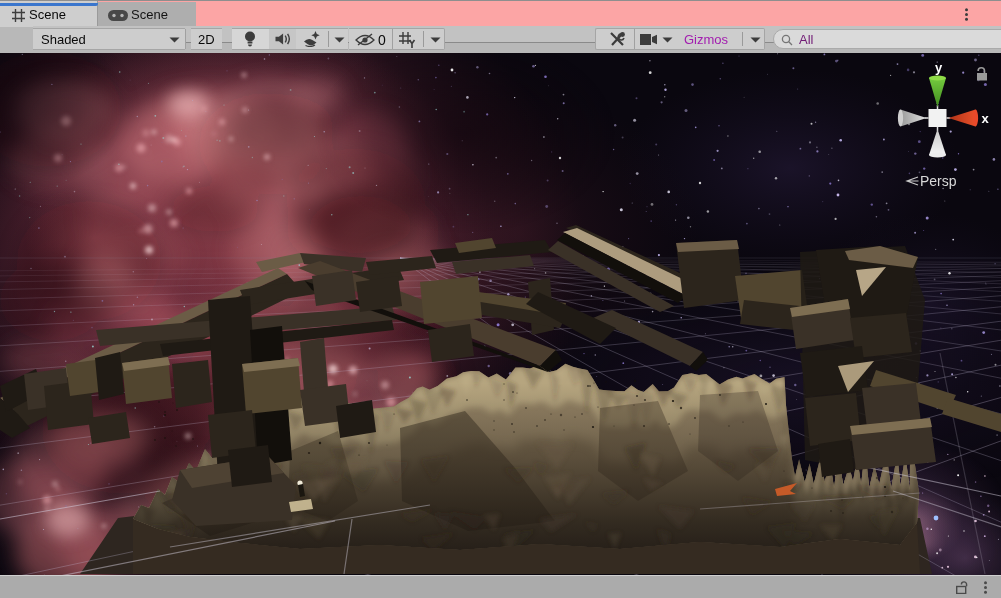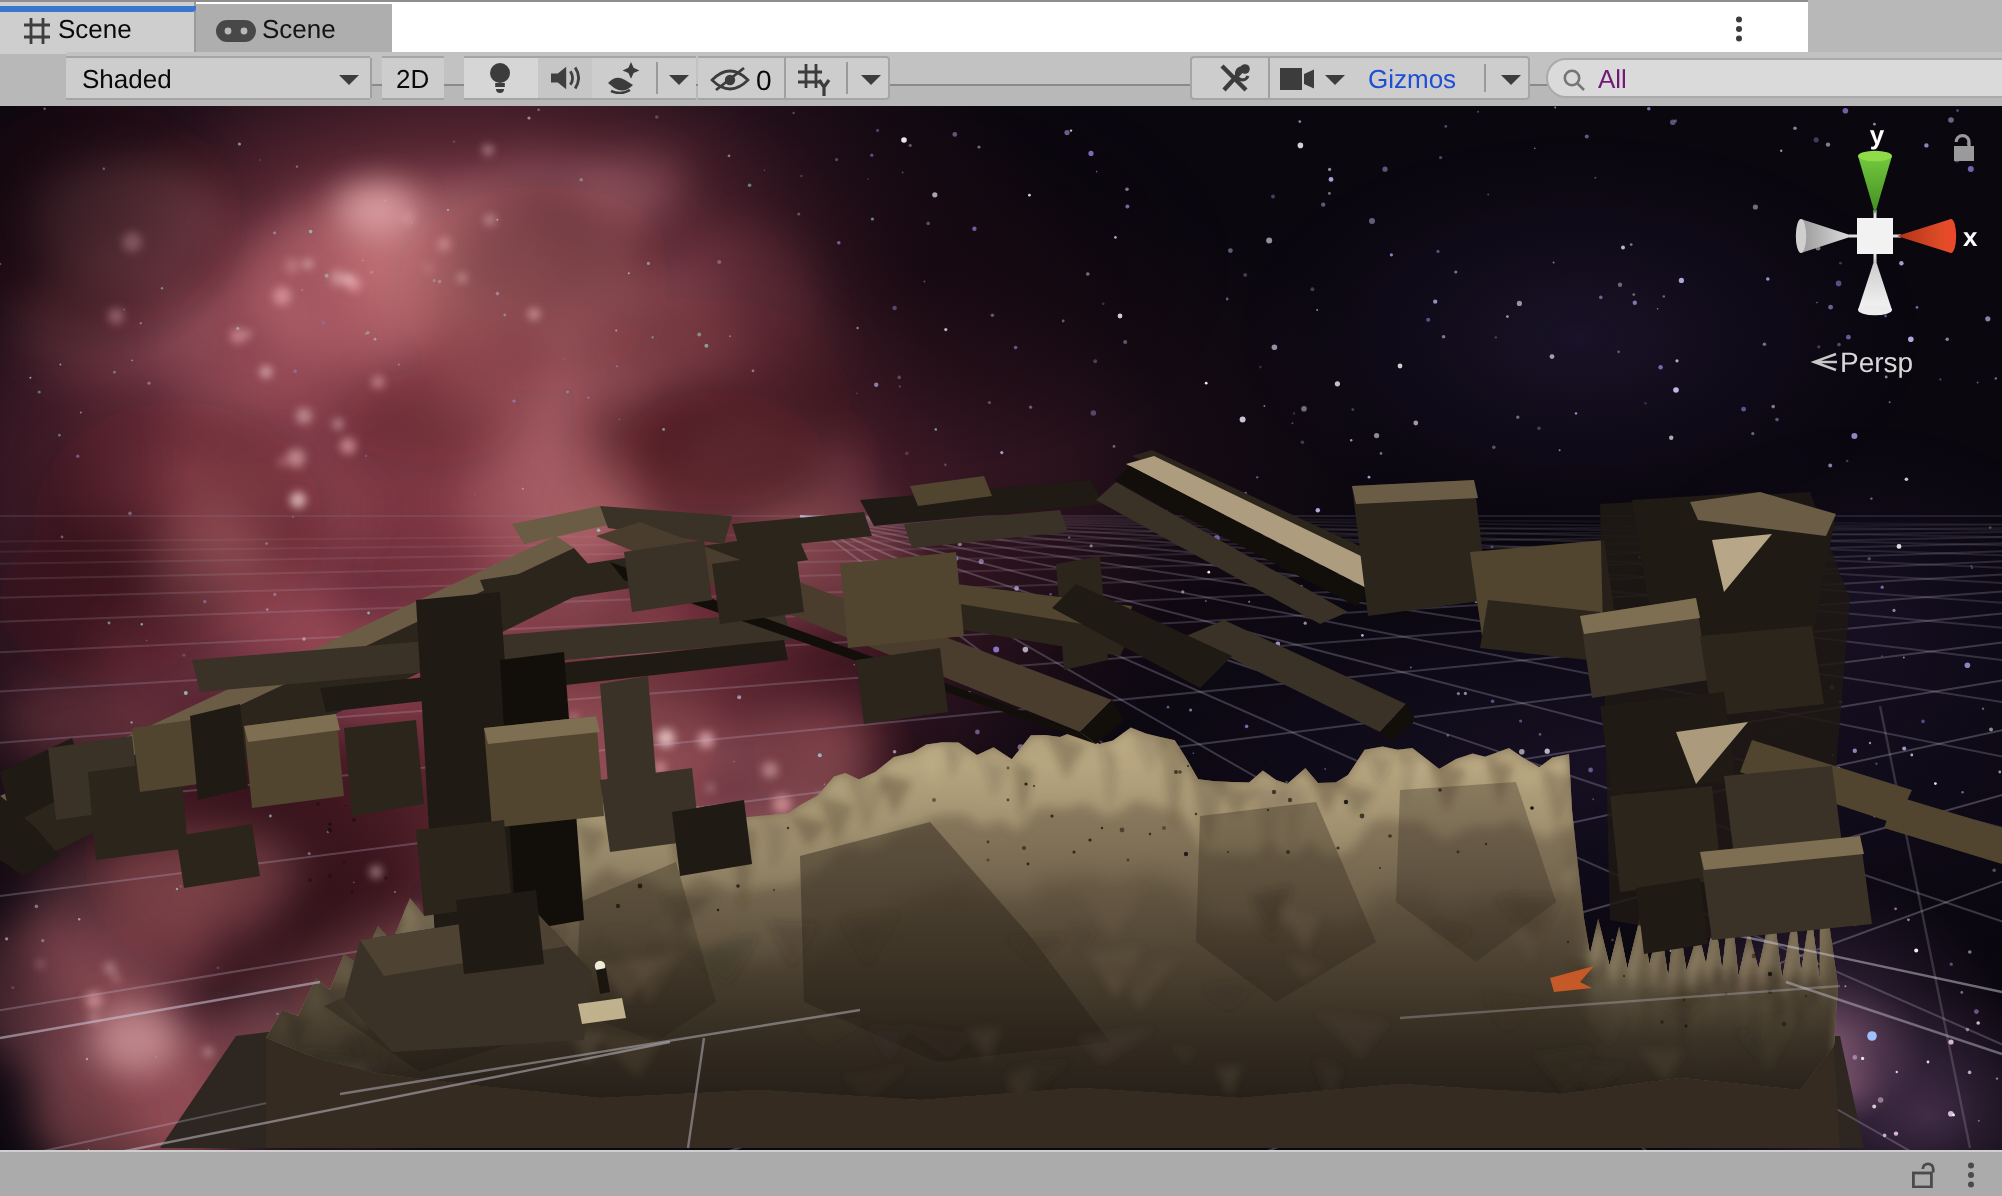--- a/index.html
+++ b/index.html
@@ -1,15 +1,15 @@
 <!DOCTYPE html>
 <html><head><meta charset="utf-8"><style>
 * { margin:0; padding:0; box-sizing:border-box; }
 body { width:1001px; height:598px; overflow:hidden; font-family:"Liberation Sans",sans-serif; background:#b8b8b8; position:relative; }
-.tabbar { position:absolute; left:0; top:0; width:904px; height:26px; background:#ffffff; border-top:1px solid #8e8e8e; }
+.tabbar { position:absolute; left:0; top:0; width:1001px; height:26px; background:#fca5a5; border-top:1px solid #8e8e8e; }
 .tab-active { position:absolute; left:0; top:0; width:98px; height:26px; background:#cecece; border-right:1px solid #9a9a9a; }
 .tab-blue { position:absolute; left:0; top:2px; width:98px; height:3px; background:#3a76cd; border-radius:0 0 2px 0; }
 .tab-label { position:absolute; top:6px; font-size:13px; color:#090909; }
 .gametab { position:absolute; left:98px; top:1px; width:98px; height:25px; background:#aeaeae; }
 .toolbar { position:absolute; left:0; top:26px; width:1001px; height:17px; background:#c2c2c2; border-bottom:1px solid #8a8a8a;margin-left:33px; }
 .sep { position:absolute; top:3px; height:20px; width:1px; background:#a0a0a0; }
 .tseg { position:absolute; top:2px; height:22px; background:#cdcdcd; border-top:1px solid #a5a5a5; border-bottom:1px solid #a5a5a5; }
 .viewport { position:absolute; left:0; top:53px; width:1001px; height:522px; background:#0a070f; }
 .bottombar { position:absolute; left:0; top:575px; width:1001px; height:23px; background:#ababab; border-top:1px solid #cfcfcf; }
 svg.icon { display:inline-block; vertical-align:middle; }
@@ -92,21 +92,21 @@
   <div class="sep" style="left:601px;"></div>
   <svg class="icon" style="position:absolute;left:607px;top:8px" width="17" height="11" viewBox="0 0 17 11">
       <rect x="0" y="0" width="11" height="11" fill="#3c3c3c"></rect>
       <path d="M12 3 l5-2.2 v9.4 l-5-2.2z" fill="#3c3c3c"></path>
     </svg>
   <svg class="icon" style="position:absolute;left:629px;top:11px" width="11" height="6" viewBox="0 0 11 6">
       <path d="M0.5 0.5 L5.5 5.5 L10.5 0.5 Z" fill="#3c3c3c"></path>
     </svg>
   <div class="sep" style="left:645px;"></div>
   <div class="tseg" style="left:645px;width:87px;border-right:1px solid #a5a5a5;border-radius:0 2px 2px 0;"></div>
-  <div style="position:absolute;left:651px;top:6px;font-size:13px;color:#1d4ed8;">Gizmos</div>
+  <div style="position:absolute;left:651px;top:6px;font-size:13px;color:#a21caf;">Gizmos</div>
   <div class="sep" style="left:709px;top:6px;height:14px;background:#9a9a9a;"></div>
   <svg class="icon" style="position:absolute;left:717px;top:11px" width="11" height="6" viewBox="0 0 11 6">
       <path d="M0.5 0.5 L5.5 5.5 L10.5 0.5 Z" fill="#3c3c3c"></path>
     </svg>
   <div style="position:absolute;left:740px;top:3px;width:254px;height:20px;background:#dadada;border:1px solid #aaaaaa;border-radius:10px;"></div>
   <svg class="icon" style="position:absolute;left:748px;top:8px" width="12" height="12" viewBox="0 0 12 12">
       <circle cx="5" cy="5" r="3.6" fill="none" stroke="#757575" stroke-width="1.3"></circle>
       <path d="M7.8 7.8 L11 11" stroke="#757575" stroke-width="1.3"></path>
     </svg>
   <div style="position:absolute;left:766px;top:6px;font-size:13px;color:#701a75;">All</div>

